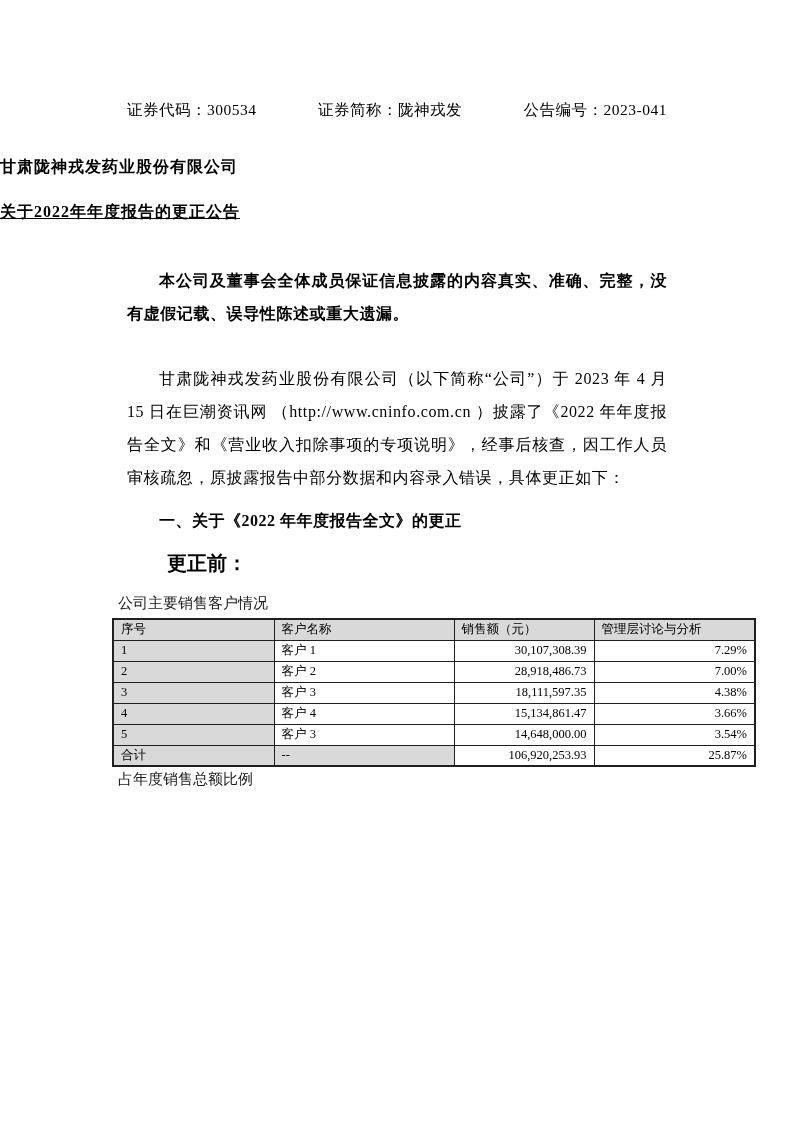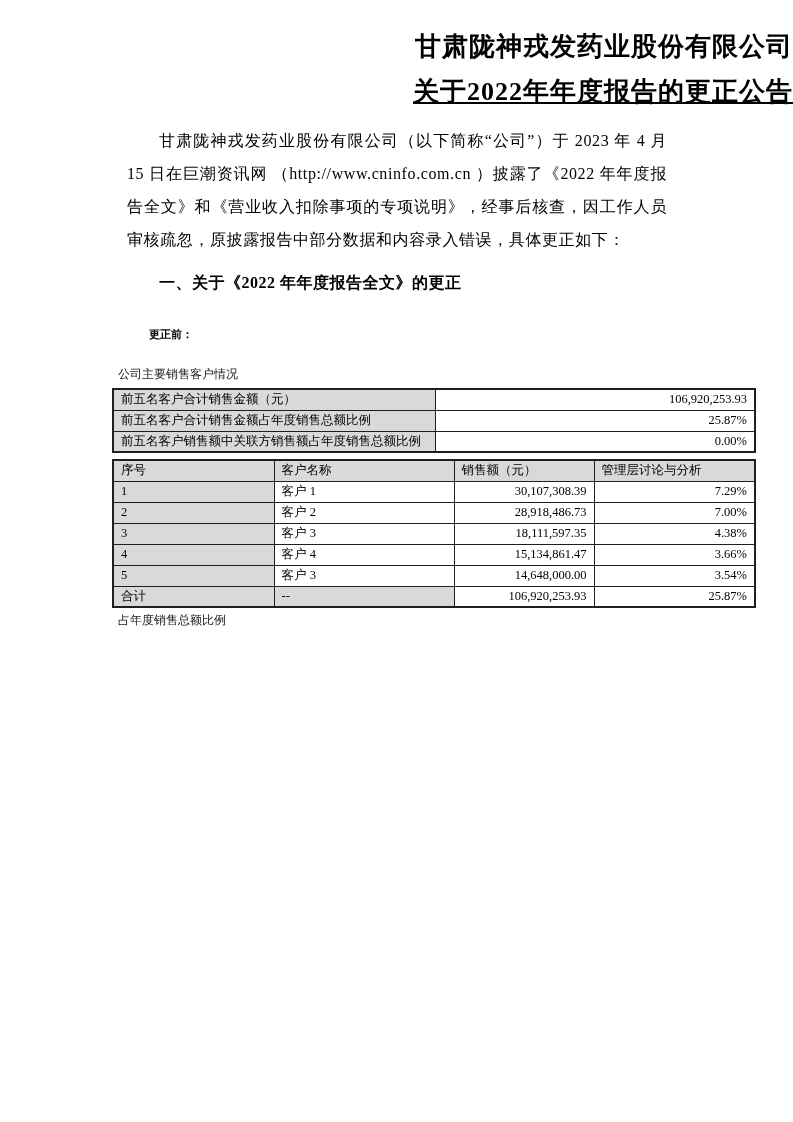--- a/index.html
+++ b/index.html
@@ -22,72 +22,72 @@
   .doc-header {
     display: flex;
     justify-content: space-between;
     margin: 99px 126px 0 127px;
     font-size: 15.5px;
     line-height: 21px;
     letter-spacing: 0.5px;
   }
 
   .doc-title {
-    text-align: right;
-    font-weight: bold;
-    font-size: 26px;
+    text-align: left;
+    font-weight: bold;
+    font-size: 16px;
     line-height: 32px;
     letter-spacing: 1px;
   }
   .doc-title.line1 { margin-top: 31px; }
   .doc-title.line2 { margin-top: 13px; text-decoration: underline; }
 
   .para {
     margin-left: 127px;
     margin-right: 126px;
     font-size: 16px;
     line-height: 33px;
     text-align: justify;
     text-indent: 2em;
     letter-spacing: 0.6px;
   }
   .statement {
     margin-top: 36px;
     font-weight: bold;
   }
-  .intro { margin-top: 16px; }
+  .intro { margin-top: 32px; }
 
   .section-heading {
     margin: 10px 126px 0 127px;
     font-size: 16px;
     font-weight: bold;
     line-height: 33px;
     text-indent: 2em;
     letter-spacing: 0.5px;
   }
   .section-para { margin-top: 6px; }
   .before-label {
-    margin: 19px 126px 0 127px;
-    font-size: 11px;
+    margin: 10px 126px 0 127px;
+    font-size: 20px;
     font-weight: bold;
     line-height: 33px;
     text-indent: 2em;
   }
 
   .sub-heading {
     margin: 11px 0 0 118px;
     font-size: 13.5px;
     font-weight: bold;
     line-height: 19px;
     white-space: pre-wrap;
   }
 
   .table-caption {
     margin-left: 118px;
-    font-size: 12px;
+    font-size: 15px;
     line-height: 17px;
     color: #1a1a1a;
   }
   .caption-summary { margin-top: 15px; }
   .caption-top5 { margin-top: 8px; }
   .caption-note { margin-top: 4px; }
 
   table.doc-table {
     border-collapse: collapse;
     table-layout: fixed;
@@ -110,55 +110,41 @@
   .cell-gray { background: #d9d9d9; }
   .cell-left { text-align: left; }
   .cell-right { text-align: right; }
   .cell-center { text-align: left; }
 </style>
 </head>
 <body>
 
 <div class="page">
 
+  <div class="doc-header">
+    <span>证券代码：300534</span>
+    <span>证券简称：陇神戎发</span>
+    <span>公告编号：2023-041</span>
+  </div>
 
   <div class="doc-title line1">甘肃陇神戎发药业股份有限公司</div>
   <div class="doc-title line2">关于2022年年度报告的更正公告</div>
 
+  <p class="para statement">本公司及董事会全体成员保证信息披露的内容真实、准确、完整，没有虚假记载、误导性陈述或重大遗漏。</p>
 
   <p class="para intro">甘肃陇神戎发药业股份有限公司（以下简称“公司”）于 2023 年 4 月 15 日在巨潮资讯网 （http://www.cninfo.com.cn ）披露了《2022 年年度报告全文》和《营业收入扣除事项的专项说明》，经事后核查，因工作人员审核疏忽，原披露报告中部分数据和内容录入错误，具体更正如下：</p>
 
   <div class="section-heading">一、关于《2022 年年度报告全文》的更正</div>
 
 
   <div class="before-label">更正前：</div>
 
 
   <div class="table-caption caption-summary">公司主要销售客户情况</div>
 
-  <table class="doc-table summary">
-    <colgroup>
-        <col style="width:322px">
-        <col style="width:320px">
-      </colgroup>
-    <tbody>
-      <tr>
-        <td class="cell-gray cell-left">前五名客户合计销售金额（元）</td>
-        <td class="cell-right">106,920,253.93</td>
-      </tr>
-      <tr>
-        <td class="cell-gray cell-left">前五名客户合计销售金额占年度销售总额比例</td>
-        <td class="cell-right">25.87%</td>
-      </tr>
-      <tr>
-        <td class="cell-gray cell-left">前五名客户销售额中关联方销售额占年度销售总额比例</td>
-        <td class="cell-right">0.00%</td>
-      </tr>
-    </tbody>
-  </table>
 
 
   <table class="doc-table top5">
     <colgroup>
         <col style="width:161px">
         <col style="width:180px">
         <col style="width:140px">
         <col style="width:161px">
       </colgroup>
     <tbody>

